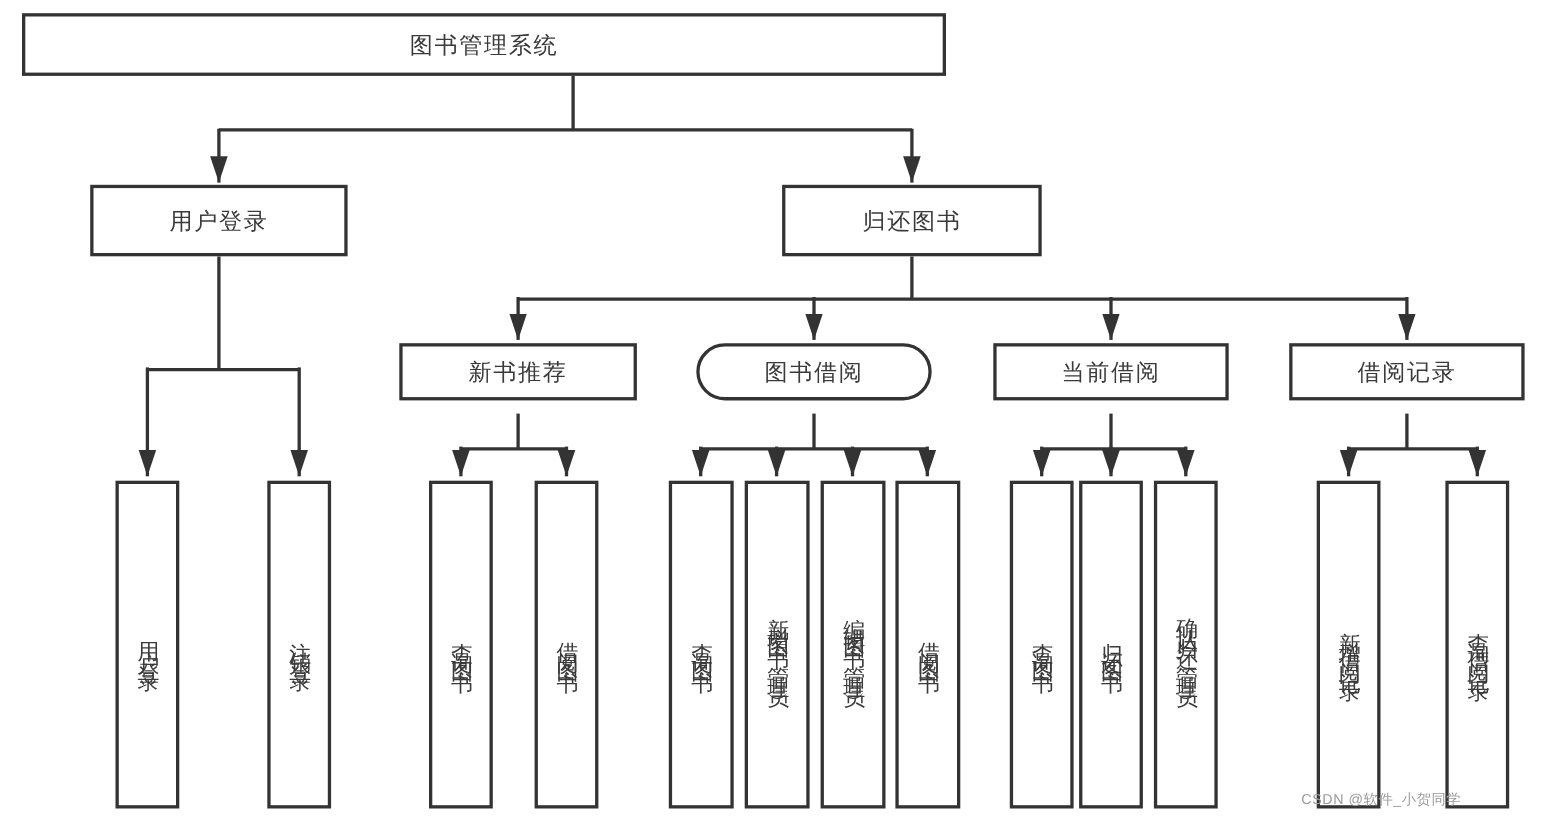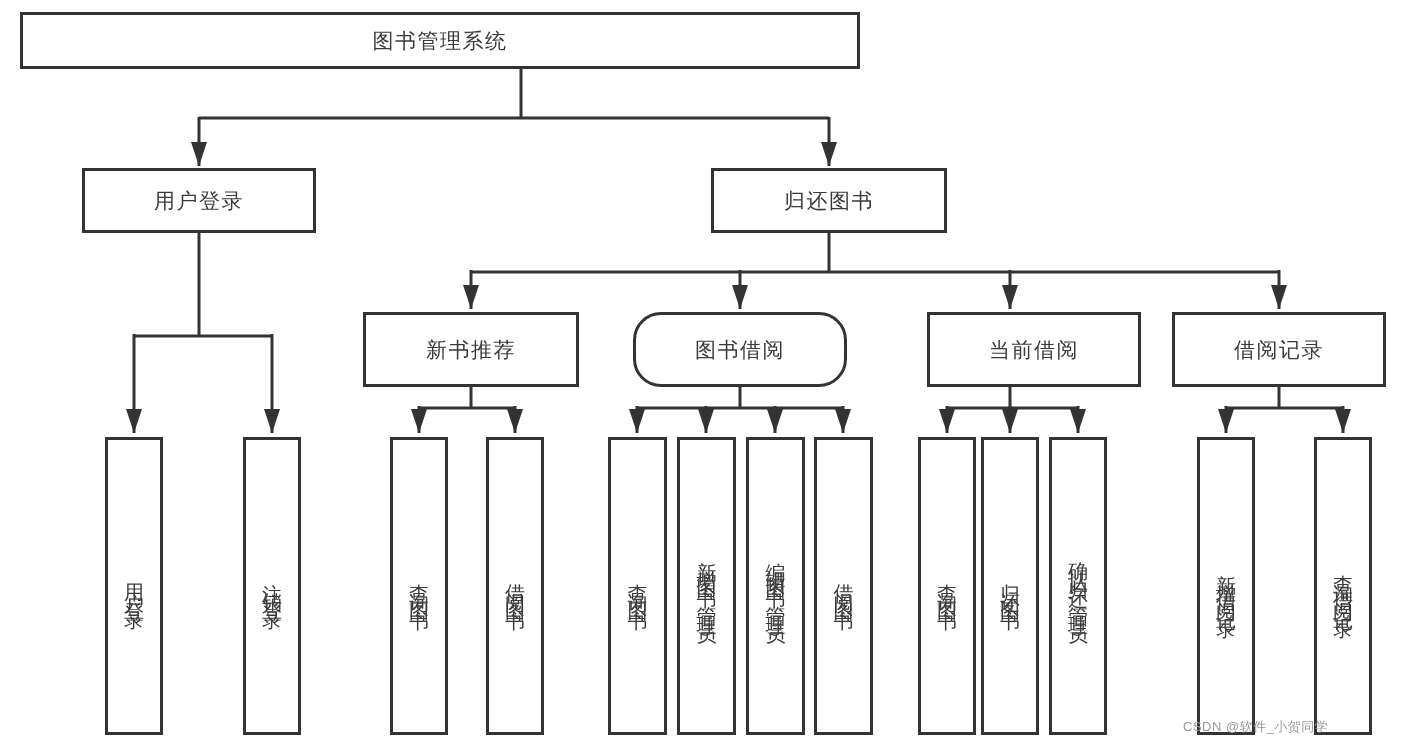--- a/index.html
+++ b/index.html
@@ -50,24 +50,24 @@
     letter-spacing:9px;
     white-space:normal;
     line-height:1.15;
   }
   
   .n-root  {left:20px;  top:12px;  width:840px; height:57px;}
   
   .n-login {left:82px;  top:168px; width:234px;  height:65px;}
   .n-mgmt  {left:711px; top:168px; width:236px;  height:65px;}
   
-  .lv3{top:312px;height:75px;}
+  .lv3{top:312px;height:52px;}
   .n-newbook {left:363px;  width:216px;}
   .n-borrow  {left:633px;  width:214px;border-radius:28px;}
-  .n-current {left:903px;  width:214px;margin-left:24px;}
+  .n-current {left:903px;  width:214px;}
   .n-records {left:1172px; width:214px;text-align:center;}
   
   .leaf{top:437px;height:298px;width:58px;}
   .la1{left:105px;}  .la2{left:243px;}
   .lb1{left:390px;}  .lb2{left:486px;}
   .lc1{left:608px;width:59px;} .lc2{left:677px;width:59px;}
   .lc3{left:746px;width:59px;} .lc4{left:814px;width:59px;}
   .ld1{left:918px;}  .ld2{left:981px;}  .ld3{left:1049px;}
   .le1{left:1197px;} .le2{left:1314px;}
   .watermark{

